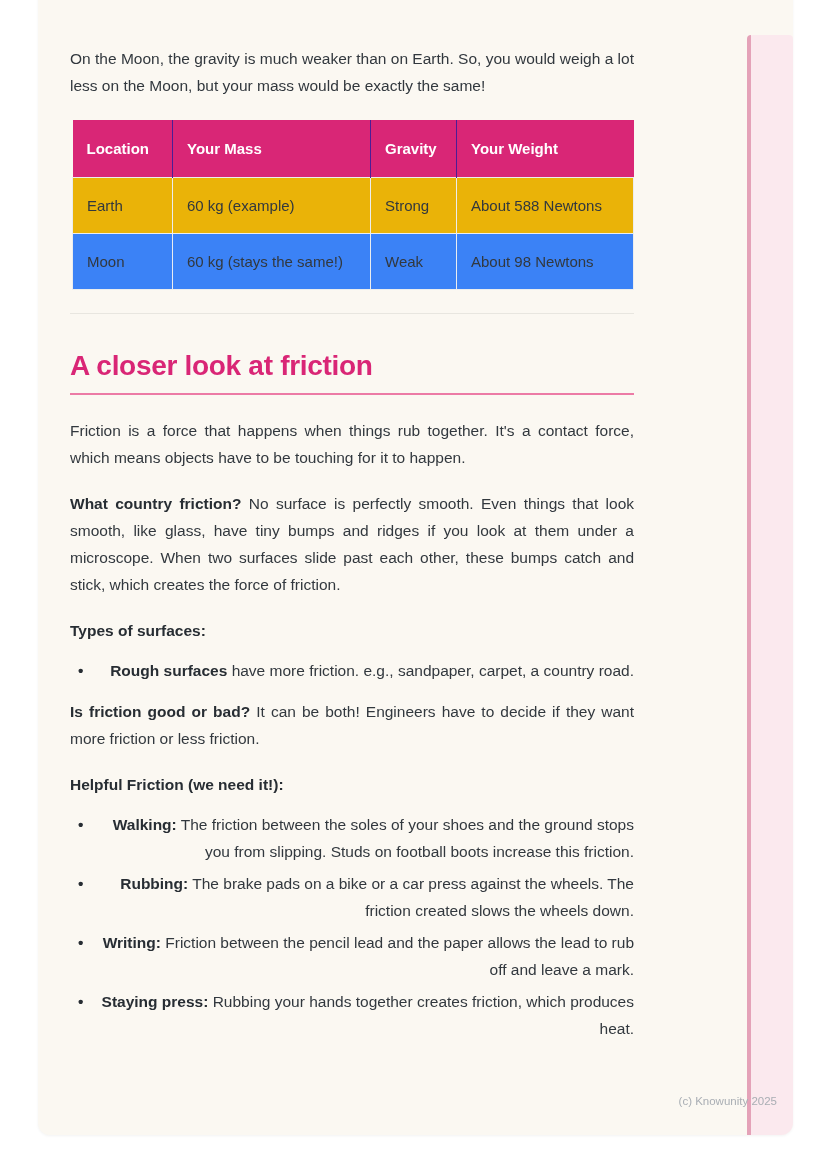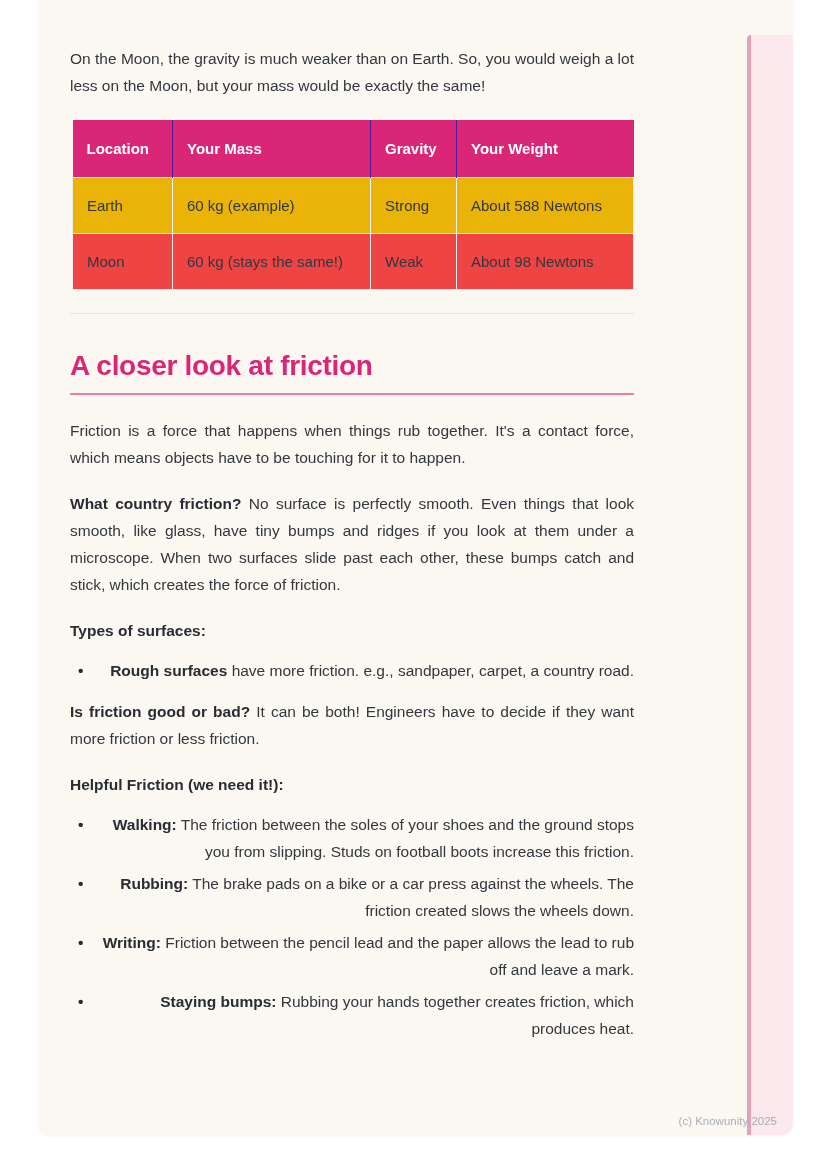--- a/index.html
+++ b/index.html
@@ -70,21 +70,21 @@
     border-left: 1px solid #4c1d95;
   }
   thead th:first-child { border-left: none; }
   tbody td {
     border: 1px solid #ebedee;
     padding: 14px 14px;
     height: 55px;
     background: #eab308;
     color: var(--text, #32383e);
   }
-  tbody tr.alt td { background: #ef4444; }
+  tbody tr.alt td { background: #3b82f6; }
 
   hr.divider {
     border: none;
     border-top: 1px solid #e8e6e0;
     margin: 23px 0 0;
   }
 
   h1.section-title {
     font-size: 28px;
     line-height: 36px;
@@ -108,21 +108,21 @@
   li::before {
     content: "\2022";
     position: absolute;
     left: 8px; top: 0;
     color: #272d33;
     font-weight: 700;
   }
 
   .watermark {
     position: absolute;
-    right: 16px; bottom: 8px;
+    right: 16px; bottom: 28px;
     font-size: 11.5px;
     color: var(--muted, #a9aeb4);
     z-index: 2;
   }
 </style>
 </head>
 <body>
 
 <div class="card">
   <div class="stripe"></div>
@@ -177,19 +177,19 @@
     </ul>
 
     <p class="para"><strong>Is friction good or bad?</strong> <span>It can be both! Engineers have to decide if they want more friction or less friction.</span></p>
 
     <p class="label">Helpful Friction (we need it!):</p>
 
     <ul>
       <li><strong>Walking:</strong> <span>The friction between the soles of your shoes and the ground stops you from slipping. Studs on football boots increase this friction.</span></li>
       <li><strong>Rubbing:</strong> <span>The brake pads on a bike or a car press against the wheels. The friction created slows the wheels down.</span></li>
       <li><strong>Writing:</strong> <span>Friction between the pencil lead and the paper allows the lead to rub off and leave a mark.</span></li>
-      <li><strong>Staying bumps:</strong> <span>Rubbing your hands together creates friction, which produces heat.</span></li>
+      <li><strong>Staying press:</strong> <span>Rubbing your hands together creates friction, which produces heat.</span></li>
     </ul>
 
   </div>
 
   <div class="watermark">(c) Knowunity 2025</div>
 </div>
 
 </body></html>

